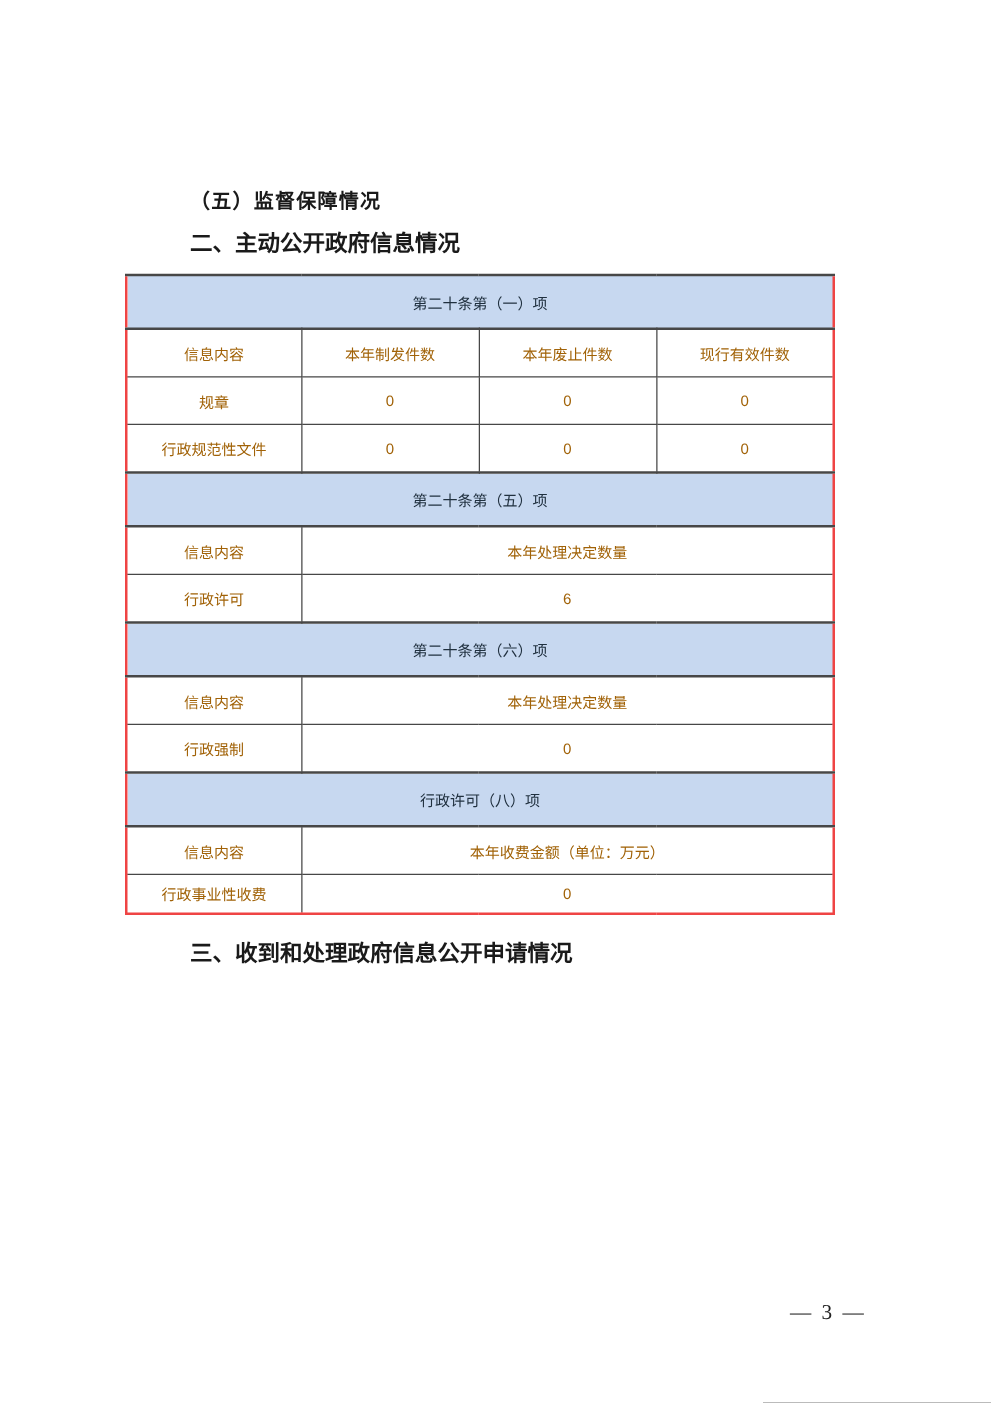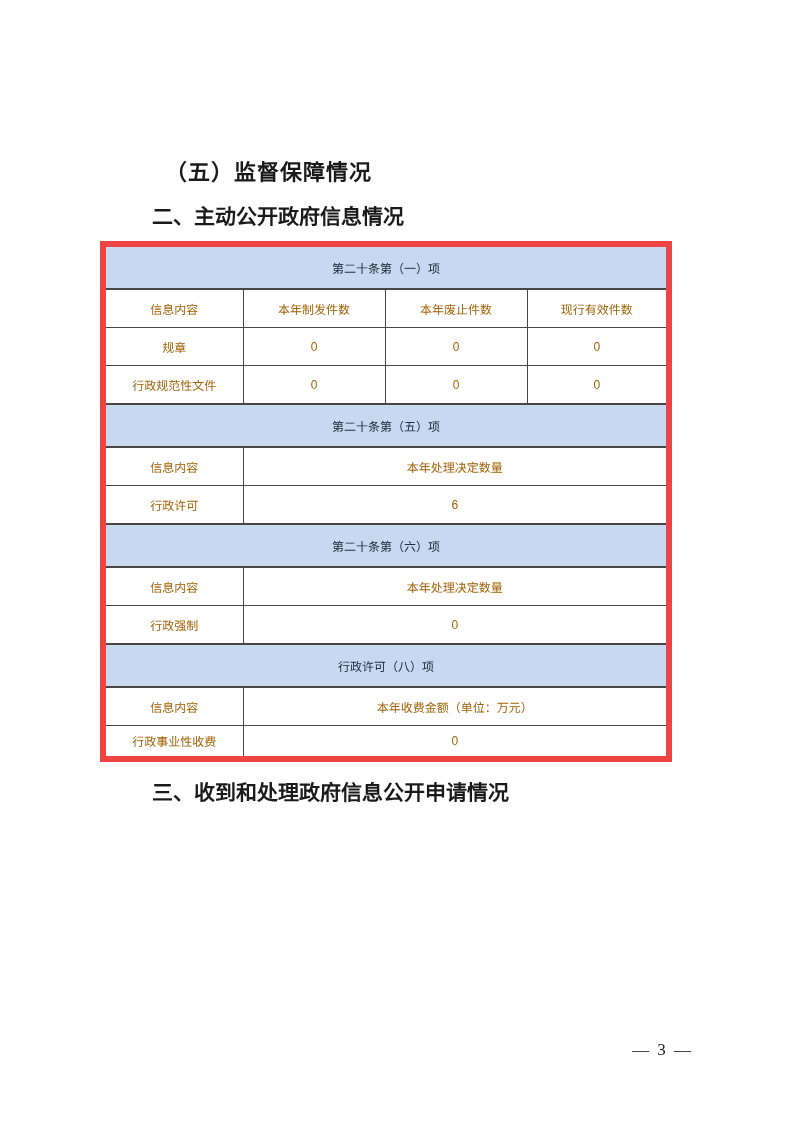--- a/index.html
+++ b/index.html
@@ -13,51 +13,51 @@
     font-family: "Liberation Serif", "DejaVu Serif", serif;
     color: #1a1a1a;
   }
   .content {
     position: absolute;
     left: 100px;
     top: 148px;
     width: 597px;
   }
   .h-kai {
-    margin: 13px;
+    margin: 0;
     padding-left: 52px;
-    font-family: Liberation Mono, monospace;
+    font-family: Liberation Sans, sans-serif;
     font-weight: bold;
-    font-size: 22px;
+    font-size: 16px;
     line-height: 28px;
     letter-spacing: 1px;
   }
   .body-para {
     margin: 12px 0 4px 0;
     font-size: 21px;
     line-height: 40px;
     text-align: justify;
     text-justify: inter-ideograph;
     text-indent: 2em;
     letter-spacing: 0.5px;
   }
   .h-hei {
     margin: 4px 0 0 0;
     padding-left: 52px;
     font-family: "Liberation Sans", "DejaVu Sans", sans-serif;
     font-weight: bold;
-    font-size: 21px;
+    font-size: 18px;
     line-height: 30px;
   }
   table.gov-table {
     margin-top: 9px;
     width: 566px;
     border-collapse: collapse;
     table-layout: fixed;
-    border: 6px solid #ef4444;
+    border: 2px solid #ef4444;
   }
   table.gov-table td {
     border: 1px solid #474747;
     text-align: center;
     vertical-align: middle;
     font-size: 12px;
     color: #a16207;
     padding: 0;
     overflow: hidden;
   }

